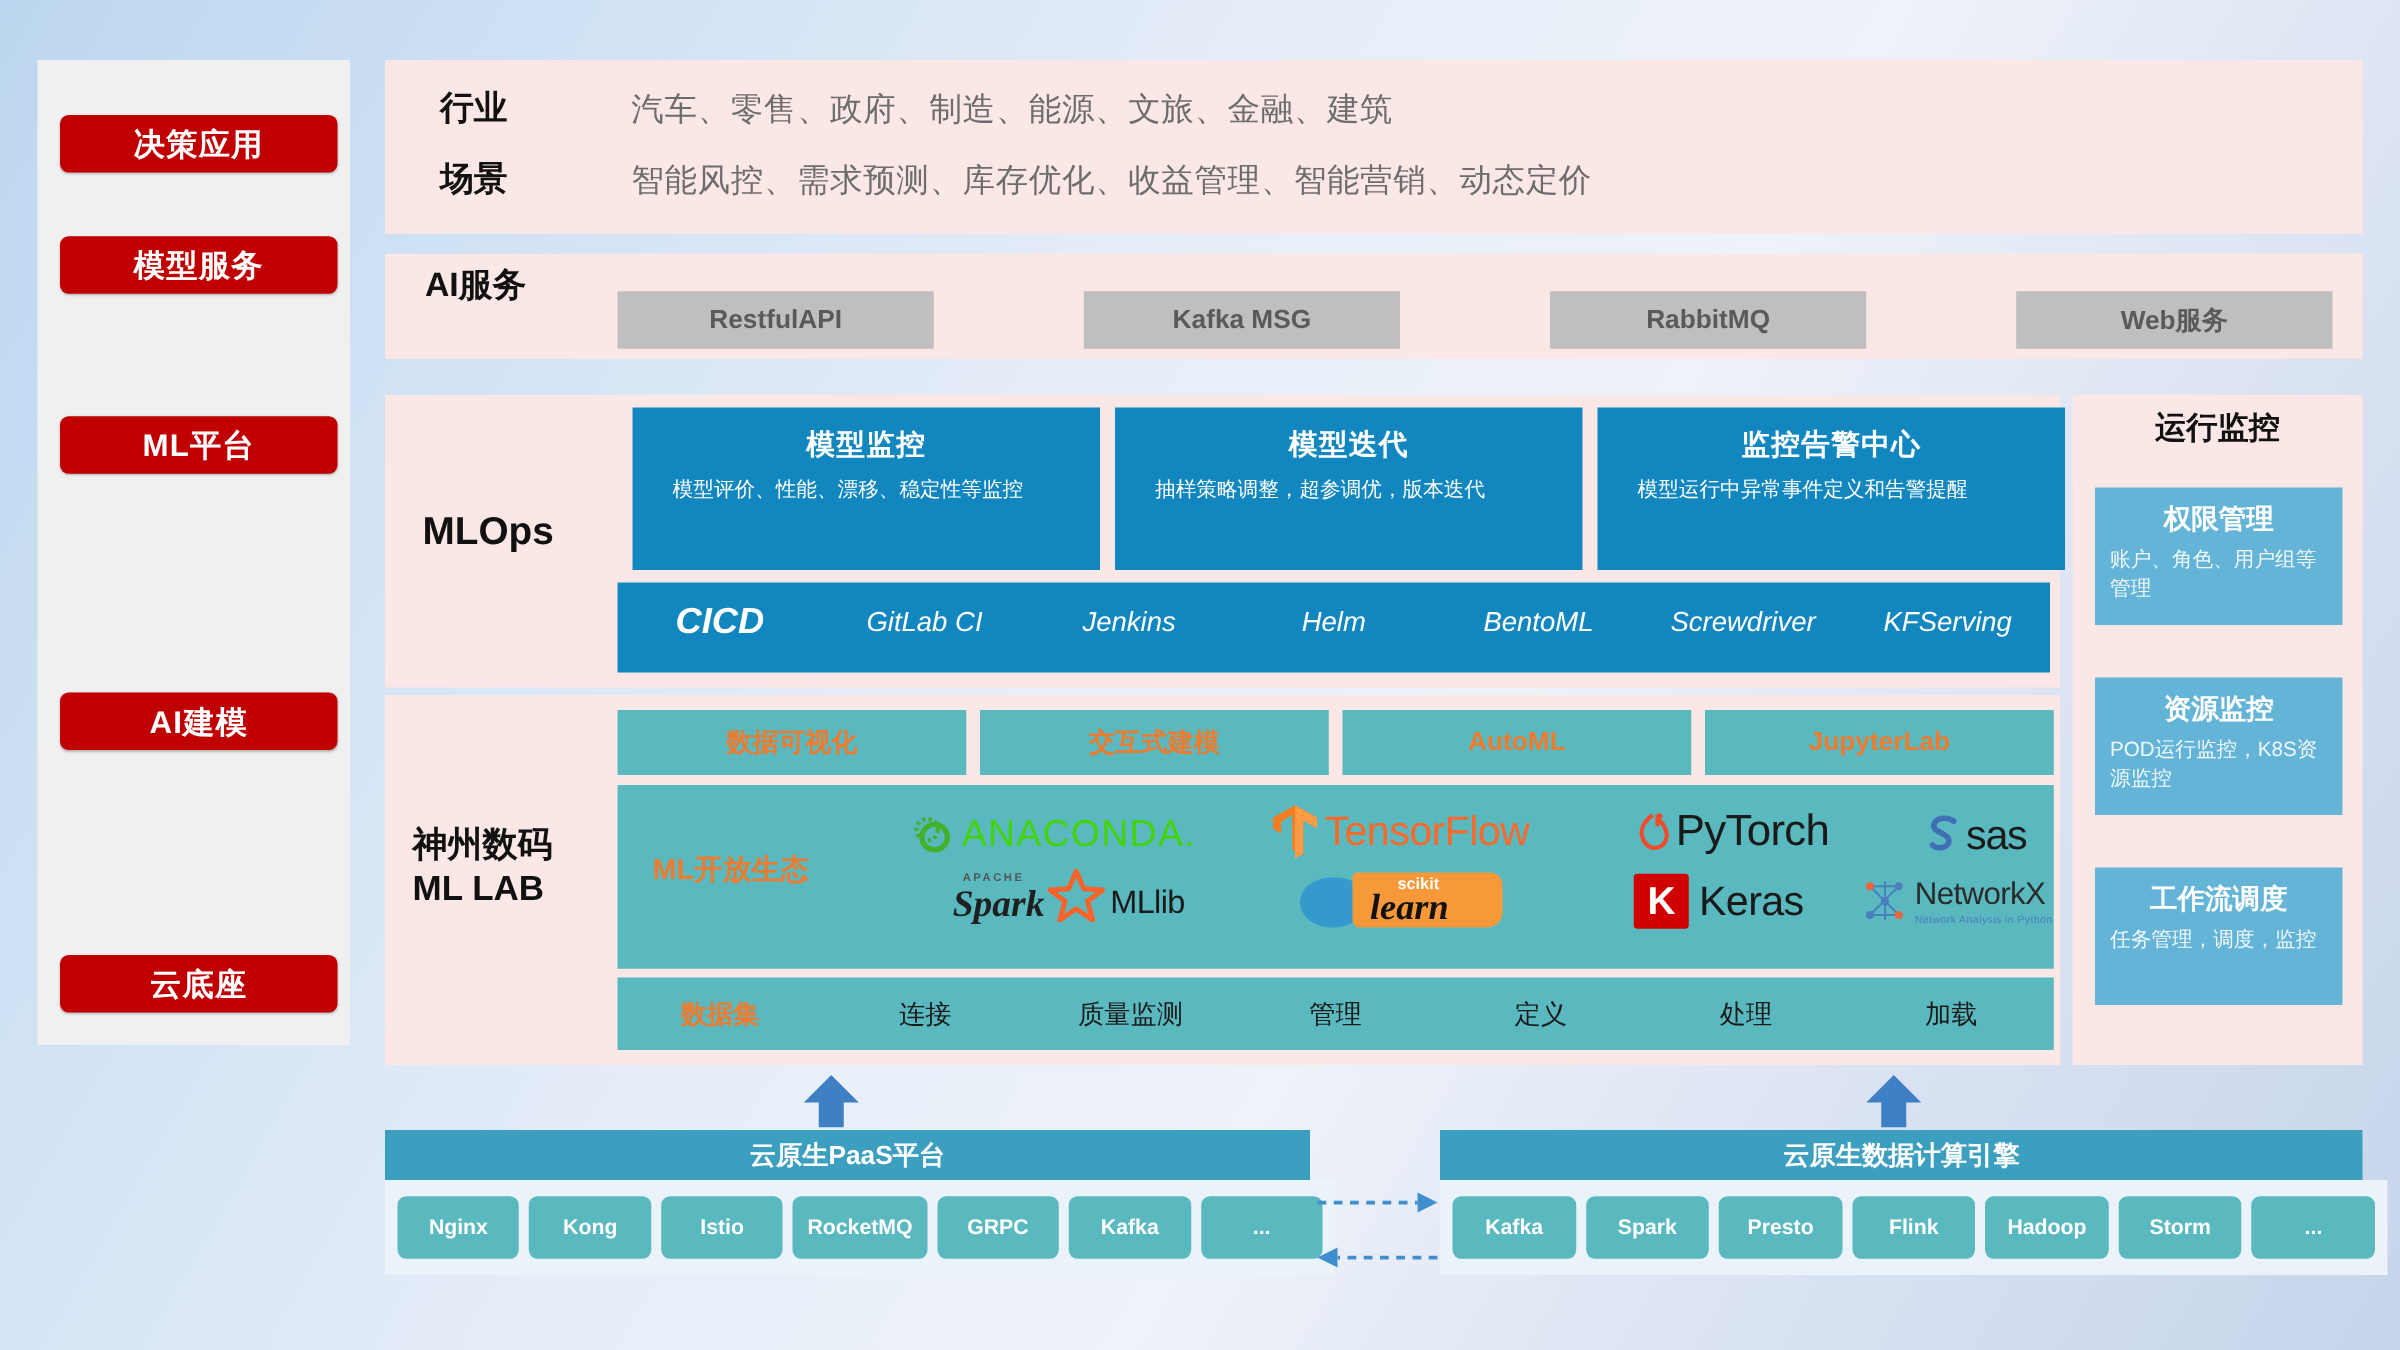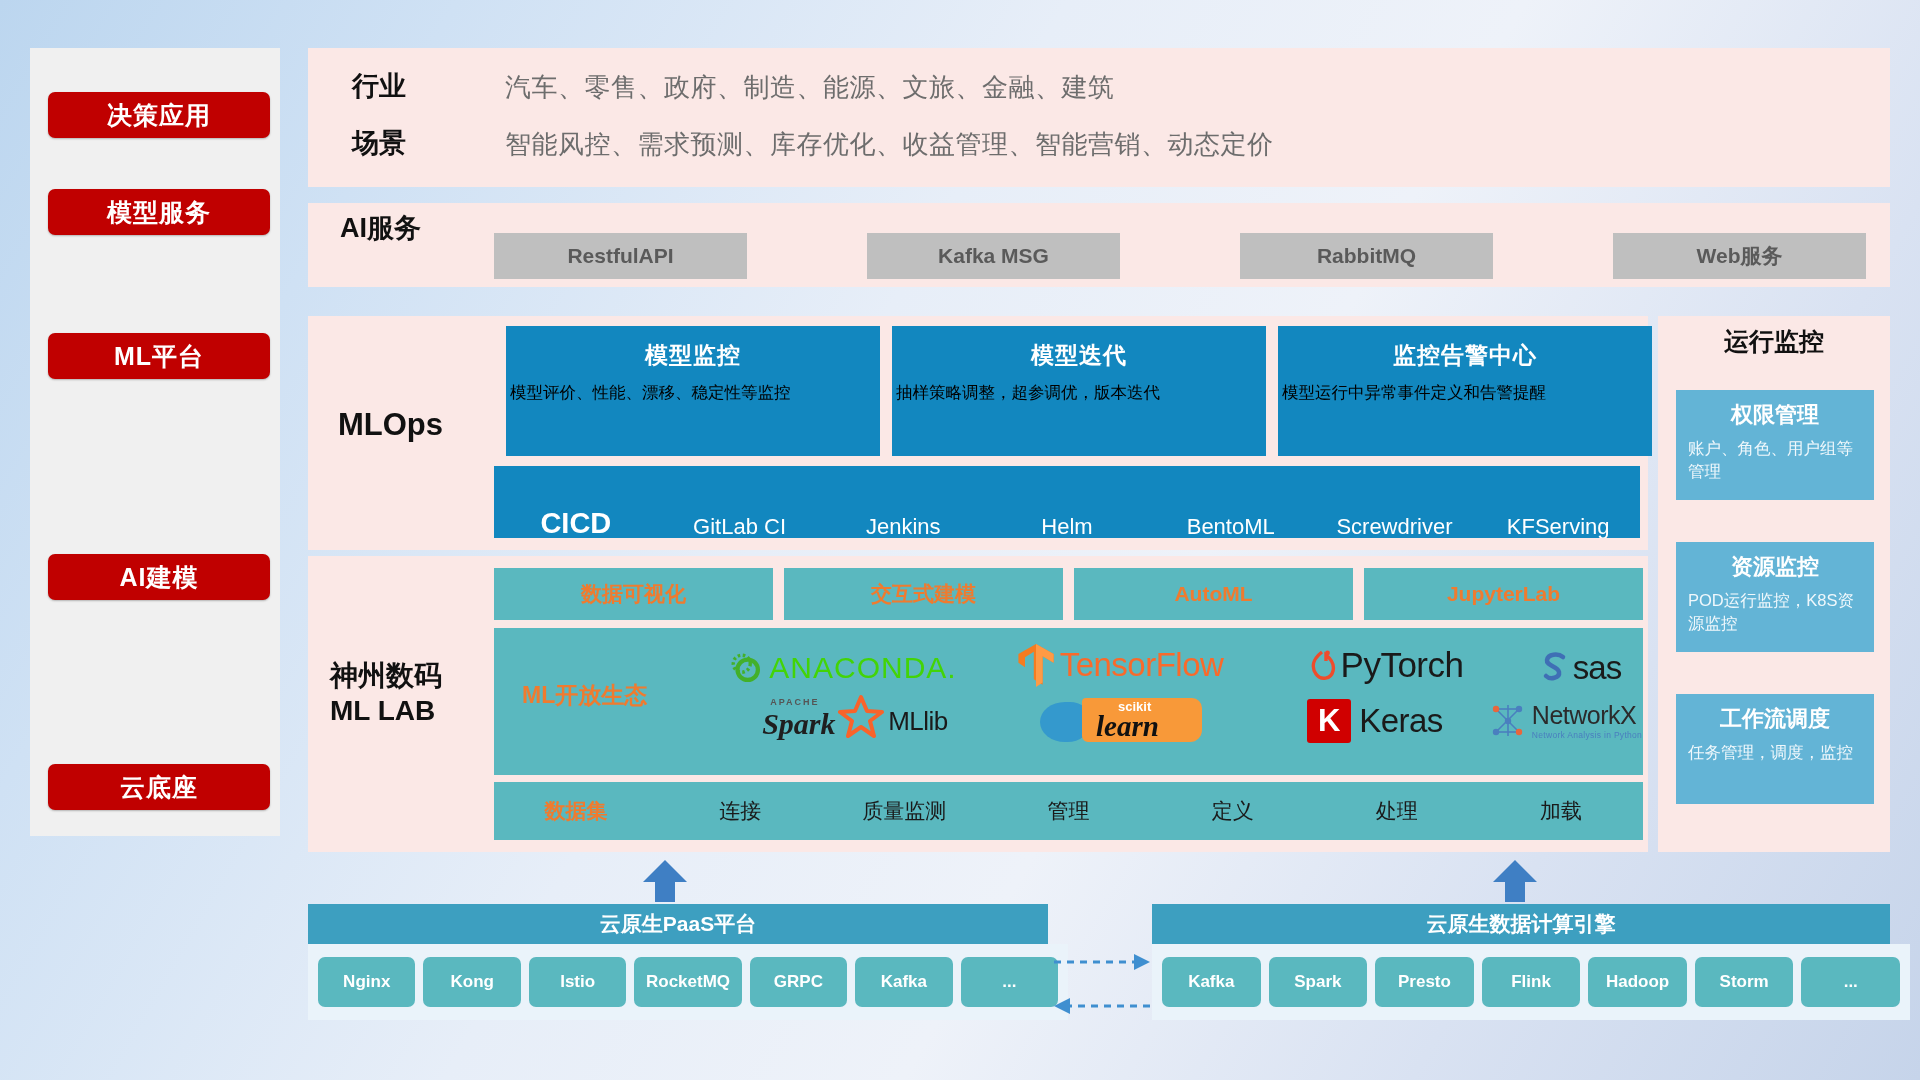--- a/index.html
+++ b/index.html
@@ -35,26 +35,26 @@
     background:#bfbfbf;color:#5a5a5a;font-weight:bold;font-size:21px;
     display:flex;align-items:center;justify-content:center;height:46px;
   }
 
   .blue-card{background:#1287bf;color:#fff;position:absolute;margin-left:12px;}
   .blue-card .bc-title{
     text-align:center;font-weight:bold;font-size:23px;
     padding-top:14px;letter-spacing:1px;
   }
   .blue-card .bc-desc{
-    font-size:16.5px;line-height:1.42;padding:10px 14px 0 4px;color:#000000;
+    font-size:16.5px;line-height:1.42;padding:10px 14px 0 32px;color:#ffffff;
   }
 
   .cicd-bar{
     position:absolute;background:#1287bf;color:#fff;overflow:hidden;
-    display:flex;align-items:flex-end;
+    display:flex;align-items:flex-start;font-style:italic;
   }
   .cicd-bar .cell{
     flex:1 1 0;text-align:center;font-size:22px;line-height:1.05;
     padding-top:20px;word-break:break-all;
   }
   .cicd-bar .cell.head{font-weight:bold;font-size:29px;padding-top:16px;}
 
   .teal-tab{
     background:#5ab8bf;color:#ef7b2f;font-weight:bold;font-size:21px;
     display:flex;align-items:center;justify-content:center;height:52px;

